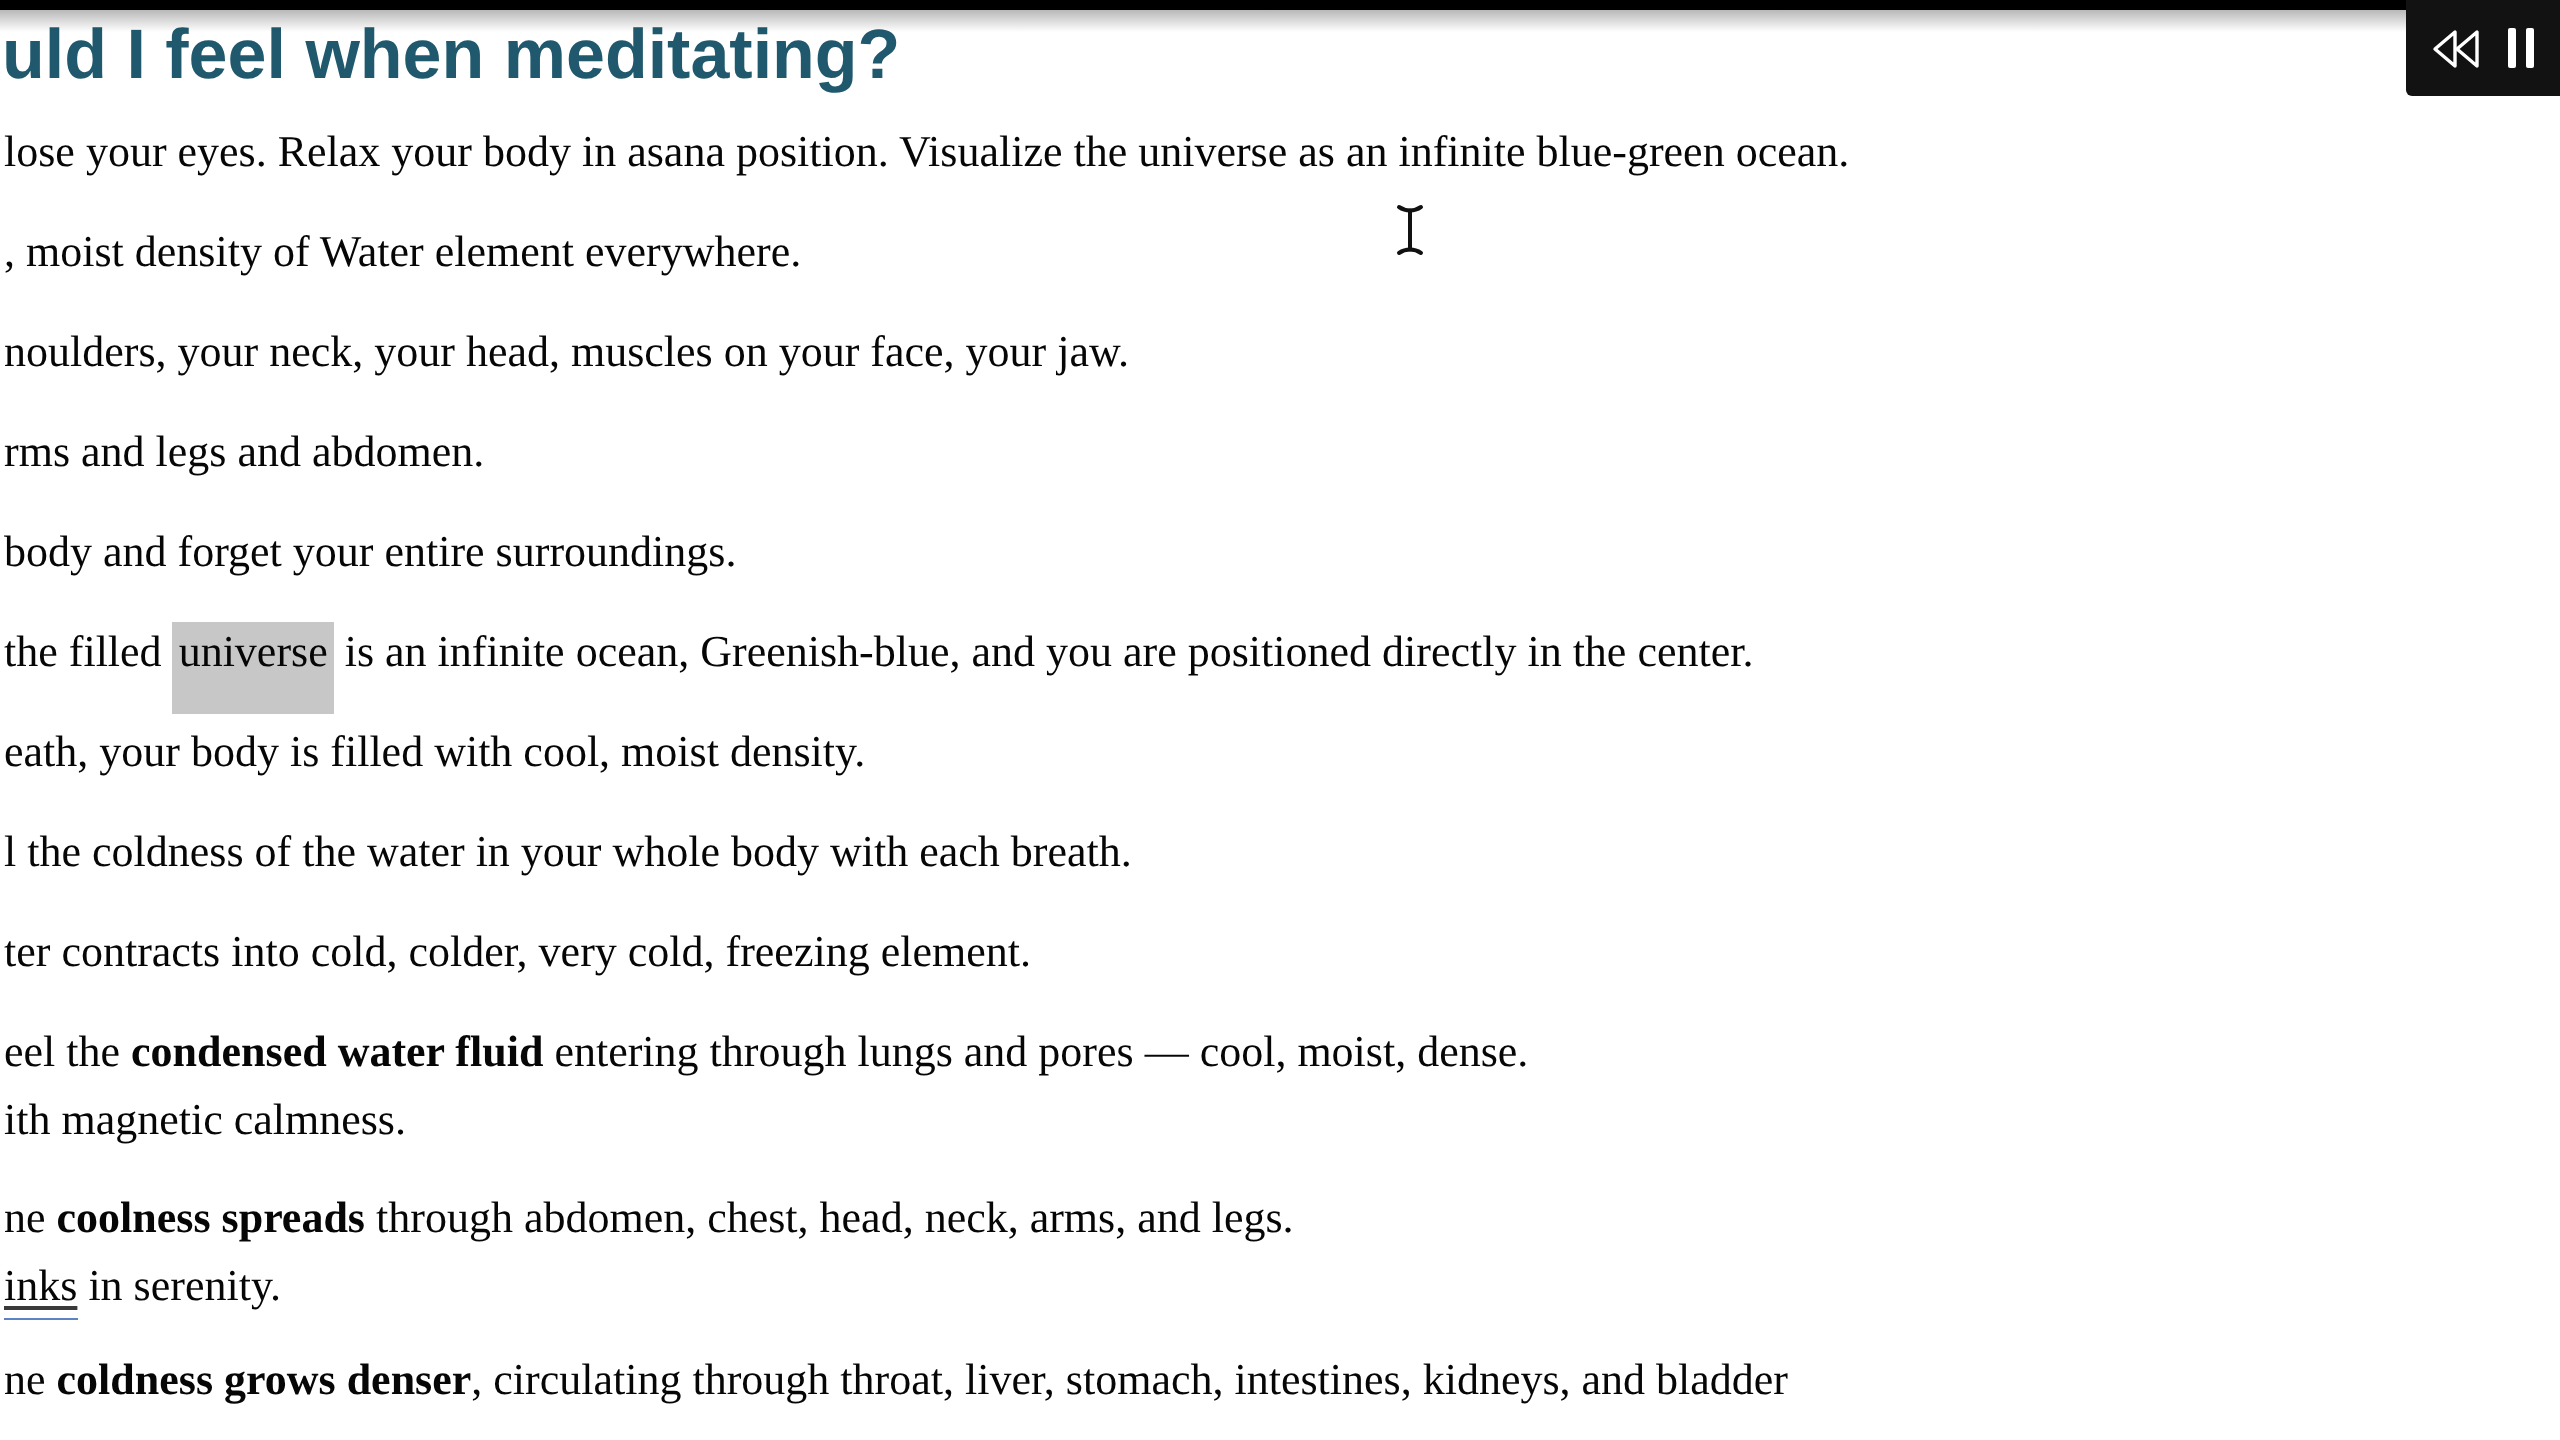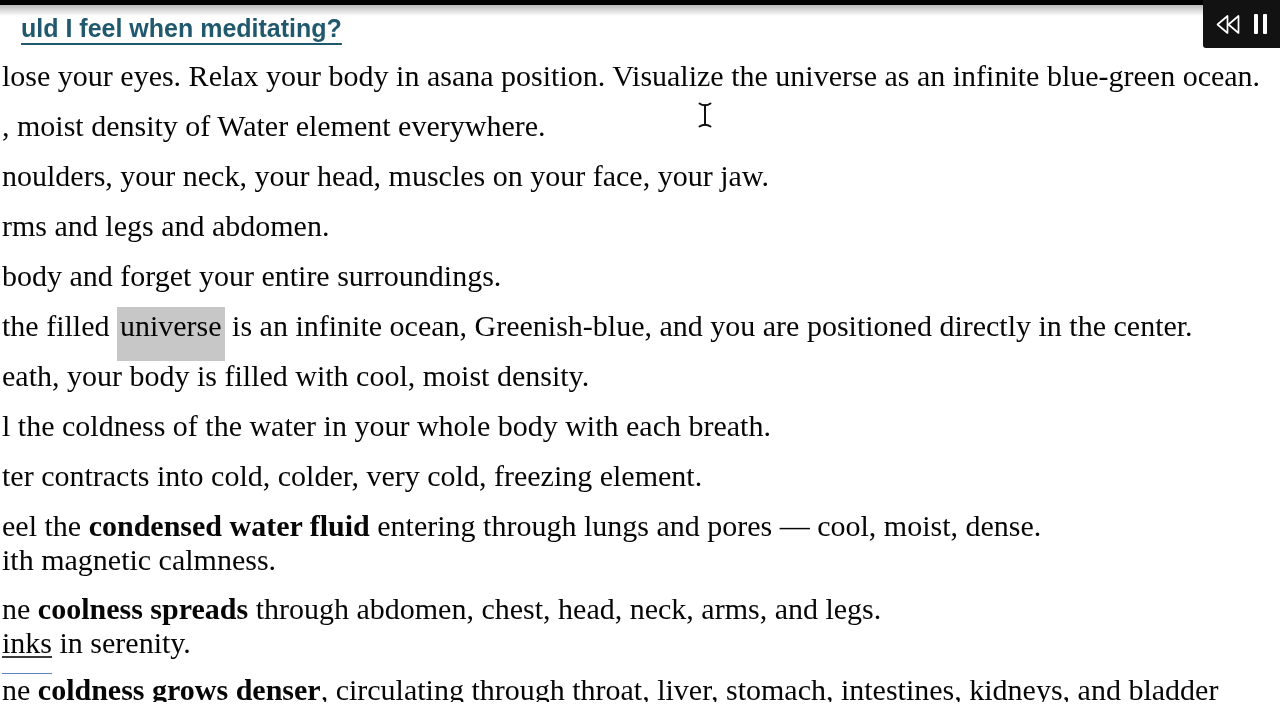--- a/index.html
+++ b/index.html
@@ -7,33 +7,33 @@
     position:relative;width:1280px;height:720px;overflow:hidden;
     background:#ffffff;font-family:"Liberation Serif","DejaVu Serif",serif;
   }
   .top-strip{position:absolute;left:0;top:0;width:1280px;height:5px;background:var(--top_bar,#000);}
   .top-shade{position:absolute;left:0;top:5px;width:1280px;height:11px;
     background:linear-gradient(to bottom,rgba(0,0,0,0.28),rgba(0,0,0,0));}
   .doc-clip{position:absolute;left:0;top:0;width:1280px;height:702px;overflow:hidden;}
   .heading{
     position:absolute;left:1px;top:8px;white-space:nowrap;
     font-family:"Liberation Sans","DejaVu Sans",sans-serif;
-    font-size:25px;line-height:40px;font-weight:600;
+    font-size:35px;line-height:40px;font-weight:600;
     color:var(--heading,#20596d);
-    text-decoration:underline;text-decoration-thickness:2px;text-underline-offset:6px;margin-left:20px;
+    text-decoration-thickness:2px;text-underline-offset:6px;
   }
   .line{
     position:absolute;left:2px;white-space:nowrap;
-    font-size:30px;line-height:30px;color:#060606;
+    font-size:22px;line-height:30px;color:#060606;
   }
   .line .b{font-weight:bold;}
   .line .hl{background:var(--highlight,#c7c7c7);padding:2px 3px 19px 3px;font-family:Liberation Serif, serif;}
   .line .gu{
     text-decoration:underline;text-decoration-color:#3a3a3a;text-decoration-thickness:1.5px;
-    text-underline-offset:3px;padding-bottom:15px;
+    text-underline-offset:3px;padding-bottom:5px;
     background:linear-gradient(var(--grammar_line,#5b83c4),var(--grammar_line,#5b83c4)) bottom left / 100% 1.5px no-repeat;
   }
   .media-overlay{
     position:absolute;left:1203px;top:0;width:77px;height:48px;
     background:var(--overlay_bg,#121212);border-bottom-left-radius:3px;
     display:flex;align-items:center;justify-content:center;gap:14px;
   }
   .ibeam{position:absolute;left:696px;top:101px;}
 </style>
 </head>

